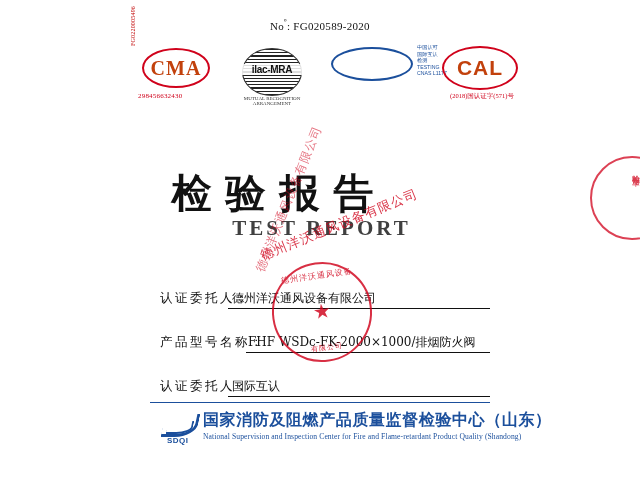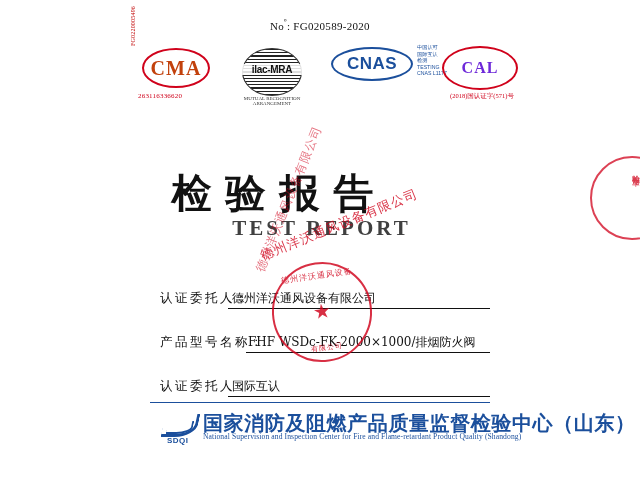--- a/index.html
+++ b/index.html
@@ -207,24 +207,24 @@
     box-sizing: border-box;
   }
   .cal-text {
     position: absolute;
     left: 10px;
     top: 2px;
     width: 76px;
     height: 44px;
     line-height: 44px;
     text-align: center;
-    color: #6d28d9;
-    font-size: 16px;
-    font-weight: bold;
-    font-family: Liberation Serif, serif;
+    color: #c2410c;
+    font-size: 21px;
+    font-weight: bold;
+    font-family: Liberation Sans, sans-serif;
     letter-spacing: 1px;
   }
   .cal-sub {
     position: absolute;
     left: -4px;
     top: 48px;
     width: 108px;
     text-align: center;
     font-size: 6.5px;
     color: #d0021b;
@@ -454,21 +454,21 @@
     font-size: 8px;
     color: #1b4f9c;
     font-weight: bold;
     letter-spacing: 0.5px;
     font-family: "Liberation Sans", sans-serif;
   }
   .footer-cn {
     position: absolute;
     left: 203px;
     top: 8px;
-    font-size: 20px;
+    font-size: 16px;
     font-weight: bold;
     color: #1b4f9c;
     letter-spacing: 0.6px;
     font-family: "DejaVu Serif", serif;
     white-space: nowrap;
   }
   .footer-en {
     position: absolute;
     left: 203px;
     top: 30px;
@@ -488,32 +488,31 @@
   <div class="report-no">
     <span>No</span><span class="sup">º</span><span>: </span><span>FG020589-2020</span>
   </div>
 
   <div class="logo-row">
 
     <div class="logo cma">
       <div class="cma-side">FG0220005496</div>
       <div class="cma-oval"></div>
       <div class="cma-text">CMA</div>
-      <div class="cma-num">263116336620</div>
+      <div class="cma-num">298456632430</div>
     </div>
 
     <div class="logo ilac">
       <div class="ilac-circ"></div>
       <div class="ilac-label">ilac-MRA</div>
       <div class="ilac-sub">MUTUAL RECOGNITION ARRANGEMENT</div>
     </div>
 
     <div class="logo cnas">
       <div class="cnas-oval"></div>
-      <div class="cnas-text">CNAS</div>
       <div class="cnas-side">
         <div>中国认可</div>
         <div>国际互认</div>
         <div>检测</div>
         <div>TESTING</div>
         <div>CNAS L1177</div>
       </div>
     </div>
 
     <div class="logo cal">

